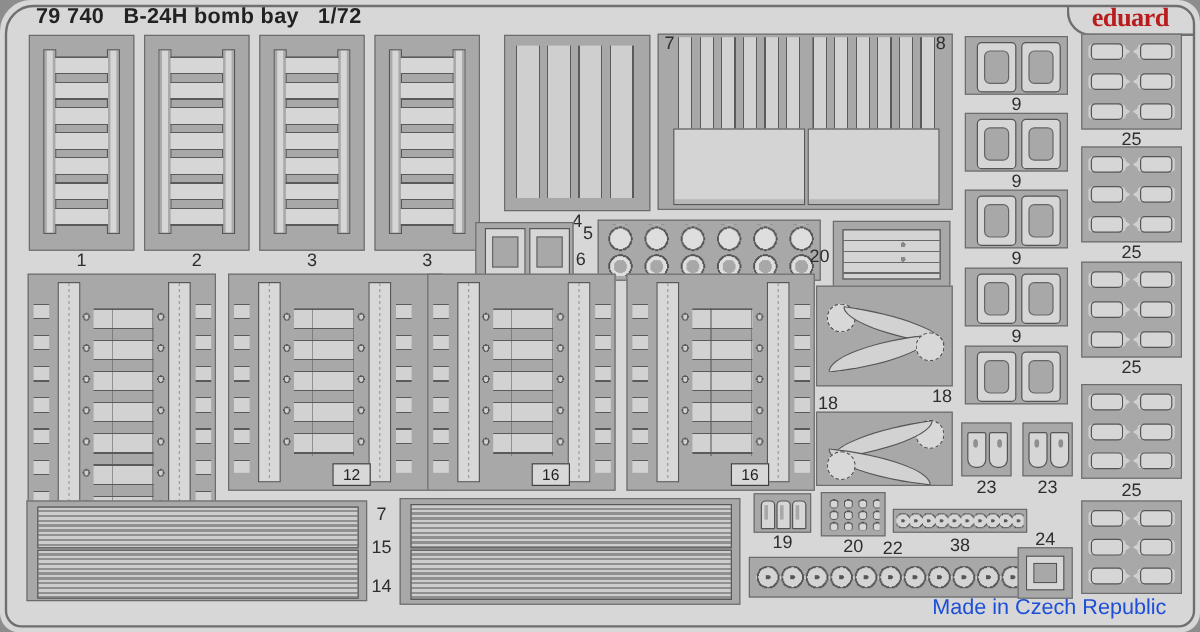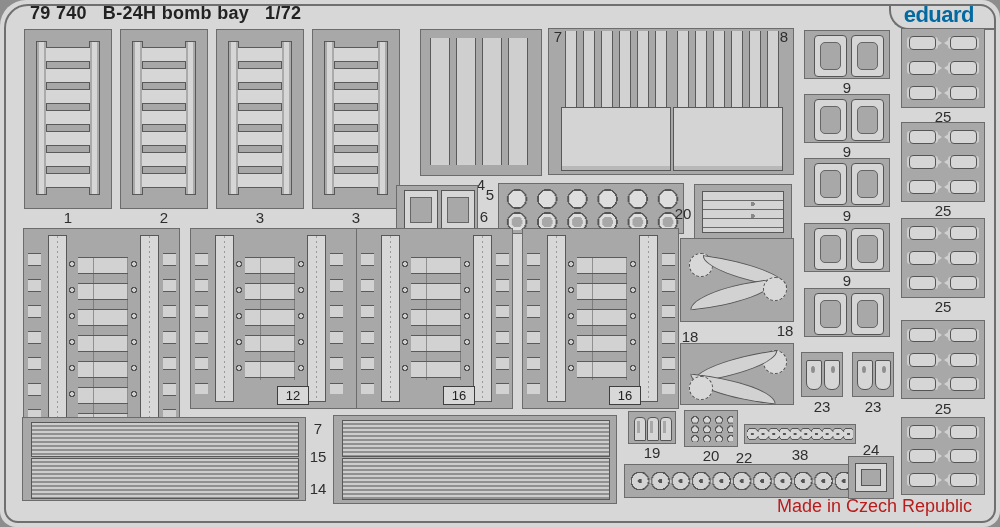--- a/index.html
+++ b/index.html
@@ -4,24 +4,24 @@
 <style>
   html,body{margin:0;padding:0;}
   .stage{position:relative;width:1000px;height:527px;background:#8d8d8d;overflow:hidden;
          font-family:"Liberation Sans",sans-serif;}
   .sheet{position:absolute;inset:0;background:#d7d7d7;border-radius:26px 18px 16px 16px;}
   .border-line{position:absolute;inset:4px;border:2px solid #6f6f6f;border-radius:24px 16px 14px 14px;pointer-events:none;}
   .logo-tab{position:absolute;top:5px;right:5px;width:104px;height:23px;
             border-left:2px solid #6f6f6f;border-bottom:2px solid #6f6f6f;border-bottom-left-radius:20px;}
   .hdr{position:absolute;top:3px;left:30px;display:flex;gap:16px;
        font-weight:bold;font-size:18px;color:#222;letter-spacing:.3px;}
-  .logo{position:absolute;top:2px;right:26px;font-family:Liberation Sans, sans-serif;
-        font-weight:bold;font-size:22px;color:#0369a1;letter-spacing:-.5px;}
+  .logo{position:absolute;top:2px;right:26px;font-family:Liberation Serif, serif;
+        font-weight:bold;font-size:22px;color:#b91c1c;letter-spacing:-.5px;}
   .foot-l{position:absolute;left:27px;top:496px;font-size:18px;color:#3a3a3a;}
-  .foot-r{position:absolute;right:28px;top:496px;font-size:18px;color:#b91c1c;}
+  .foot-r{position:absolute;right:28px;top:496px;font-size:18px;color:#1d4ed8;}
 
   .panel{position:absolute;background:#a8a8a8;border:1px solid #6c6c6c;box-sizing:border-box;}
   .lbl{position:absolute;font-size:15px;color:#2e2e2e;transform:translateX(-50%);white-space:nowrap;}
 
   
   .lrail{position:absolute;top:11px;bottom:13px;width:9px;background:#d6d6d6;border:1px solid #585858;
          box-shadow:inset 2px 0 0 rgba(90,90,90,.35), inset -2px 0 0 rgba(90,90,90,.35);}
   .lrungs{position:absolute;top:17px;bottom:19px;left:21px;right:21px;
       background:repeating-linear-gradient(to bottom,#5a5a5a 0 1px,#d6d6d6 1px 14px,#5a5a5a 14px 15px,transparent 15px 21px);}
 

